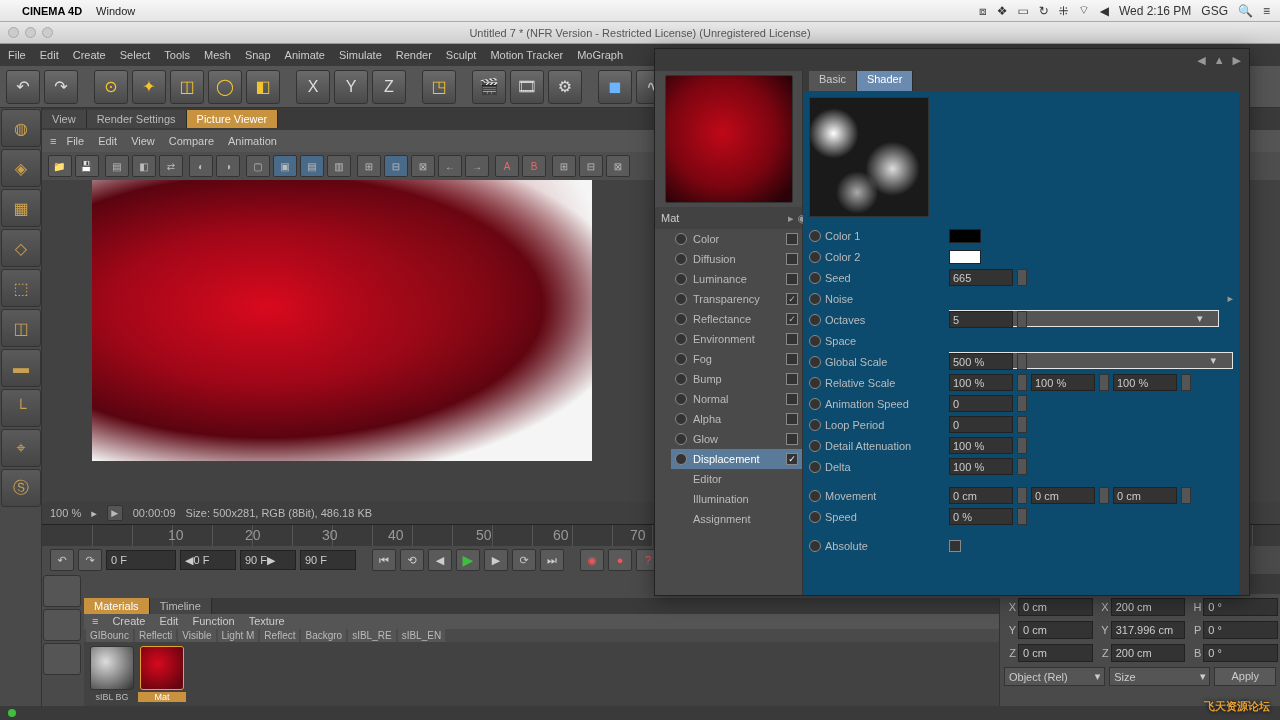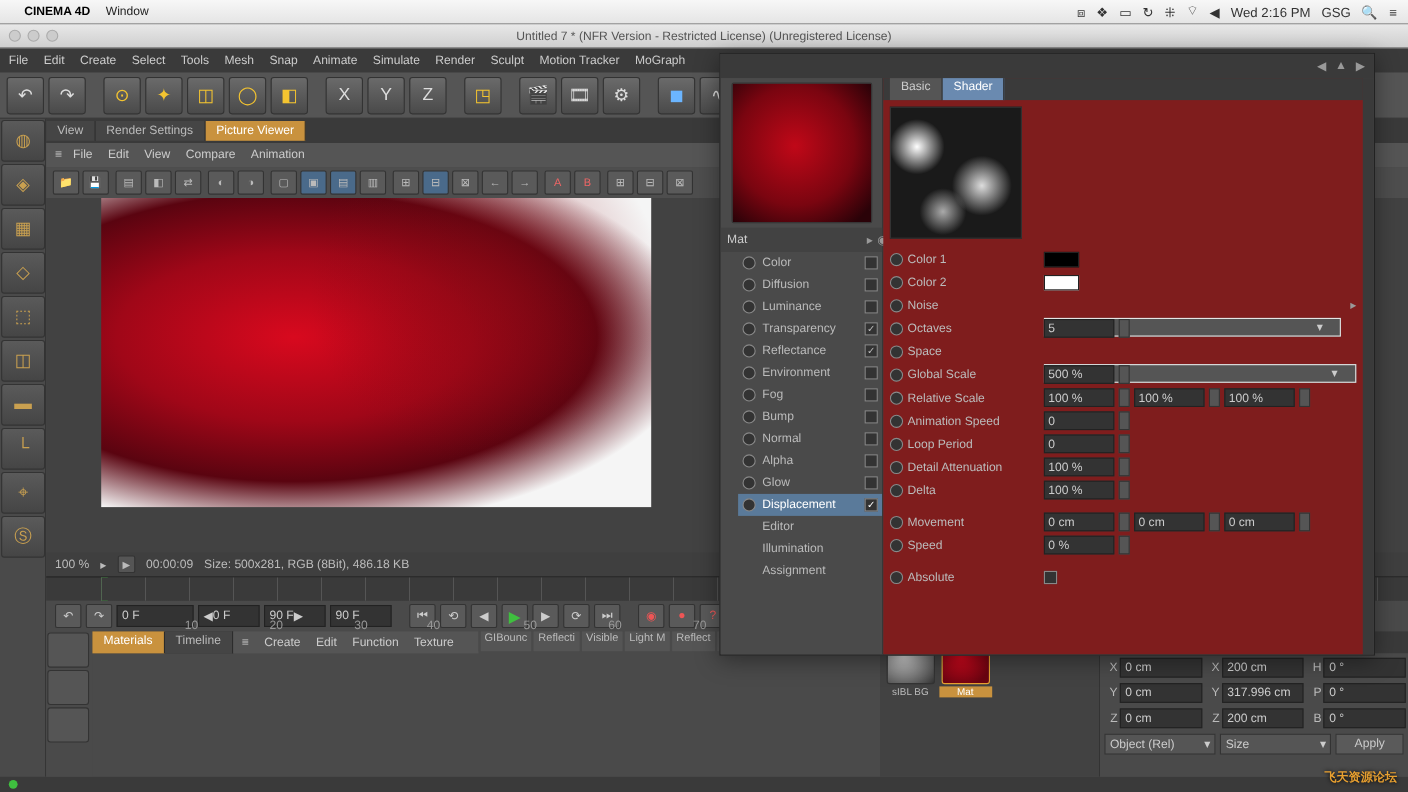--- a/index.html
+++ b/index.html
@@ -50,34 +50,34 @@
 .viewer-toolbar .vt.blue { background:#4a6a8a; }
 .viewer-canvas { flex: 1; background: #424242; display: flex; align-items: flex-start; justify-content: flex-start; padding: 0 0 0 50px; }
 .render-img { width: 500px; height: 281px; background: radial-gradient(ellipse at 35% 45%, #d8091e 0%, #a00718 35%, #5a0410 60%, #f5f5f5 80%); position: relative; }
 .render-img::after { content:""; position:absolute; inset:0; background: radial-gradient(circle at 70% 30%, rgba(140,10,20,0.5) 0%, transparent 40%); }
 .status-line { height: 22px; background: #3f3f3f; display: flex; align-items: center; padding: 0 8px; color: #bbb; gap: 10px; }
 .status-line .play-small { width:16px; height:16px; background:#555; border:1px solid #333; border-radius:2px; display:flex; align-items:center; justify-content:center; font-size:9px; }
 
 
 .timeline { height: 22px; background: #3a3a3a; position: relative; border-top: 1px solid #222; padding-left: 50px; }
 .timeline .ruler { height: 100%; background: repeating-linear-gradient(90deg, #555 0, #555 1px, #3a3a3a 1px, #3a3a3a 40px); position: relative; }
-.timeline .tick { position: absolute; top: 2px; color: #999; font-size: 11px; margin-top: 36px; }
+.timeline .tick { position: absolute; top: 2px; color: #999; font-size: 14px; }
 .timeline .playhead { position:absolute; left:50px; top:0; width:6px; height:100%; background:#3fbf3f; }
 
 .transport { height: 28px; background: #4a4a4a; display: flex; align-items: center; padding: 0 8px; gap: 4px; }
 .transport .frame-box { width: 70px; height: 20px; background: #333; border: 1px solid #222; color: #ccc; padding: 0 4px; display:flex; align-items:center; }
 .transport .tbtn2 { width: 24px; height: 22px; background: #5a5a5a; border: 1px solid #333; border-radius: 2px; display:flex; align-items:center; justify-content:center; color:#ccc; font-size:11px; }
 .transport .tbtn2.play { color:#3fbf3f; font-size:14px; }
 .transport .tbtn2.rec { color:#e55; }
 
 
 .bottom-panels { height: 132px; display: flex; background: #4a4a4a; }
 .left-mini { width: 42px; background: #4a4a4a; display:flex; flex-direction:column; }
 .left-mini .mbtn { width:38px; height:32px; margin:1px; background:#555; border:1px solid #333; border-radius:3px; }
-.materials-panel { flex: 1; display:flex; flex-direction:row; border-right:1px solid #333; }
+.materials-panel { flex: 1; display:flex; flex-direction:column; border-right:1px solid #333;margin-top:24px; }
 .panel-tabs { height: 20px; background: #3a3a3a; display:flex; }
 .panel-tabs .ptab { padding: 2px 10px; color:#bbb; background:#454545; border-right:1px solid #2a2a2a; }
 .panel-tabs .ptab.active { background:#c9923e; color:#fff; }
 .panel-menu { height: 20px; background:#555; display:flex; align-items:center; padding:0 8px; color:#ccc; }
 .panel-menu span { margin-right:14px; }
 .mat-filters { height:18px; background:#4a4a4a; display:flex; padding:0 2px; }
 .mat-filters span { padding:1px 4px; background:#555; margin-right:2px; color:#bbb; font-size:10px; }
 .mat-grid { flex:1; background:#424242; display:flex; padding:4px; gap:2px; align-items:flex-start; }
 .mat-item { width:48px; display:flex; flex-direction:column; align-items:center; }
 .mat-thumb { width:44px; height:44px; border-radius:3px; border:1px solid #333; }
@@ -112,21 +112,21 @@
 .mat-name-row { height:22px; display:flex; align-items:center; padding:0 6px; background:#424242; }
 .mat-name-row input { flex:1; background:transparent; border:none; color:#ccc; }
 .mat-name-row .nav { color:#999; margin-left:4px; }
 .channel-list { flex:1; overflow-y:auto;padding-left:16px; }
 .channel-row { height:20px; display:flex; align-items:center; padding:0 4px; color:#bbb; }
 .channel-row.active { background:#5a7a9a; color:#fff; }
 .channel-row .radio { width:12px; height:12px; border-radius:50%; border:1px solid #888; margin-right:6px; background:#333; }
 .channel-row .chk { width:12px; height:12px; border:1px solid #888; margin-left:auto; background:#333; display:flex; align-items:center; justify-content:center; font-size:9px; }
 .channel-row .dots { flex:1; overflow:hidden; }
 
-.mat-right { flex:1; background:#7f1d1d; display:flex; flex-direction:column; }
+.mat-right { flex:1; background:#0c4a6e; display:flex; flex-direction:column; }
 .shader-tabs { height:20px; background:#3a3a3a; display:flex; padding-left:6px; }
 .shader-tabs .stab { padding:2px 10px; background:#555; color:#ccc; border-right:1px solid #2a2a2a; }
 .shader-tabs .stab.active { background:#6a8ab0; color:#fff; }
 .shader-preview-row { display:flex; padding:6px; }
 .noise-preview { width:120px; height:120px; background: 
   radial-gradient(circle at 20% 30%, #fff 0%, transparent 20%),
   radial-gradient(circle at 70% 60%, #ddd 0%, transparent 25%),
   radial-gradient(circle at 40% 80%, #aaa 0%, transparent 18%),
   #1a1a1a; border:1px solid #333; }
 .props-header { height:20px; background:#3f3f3f; color:#ccc; padding:0 6px; display:flex; align-items:center; font-weight:bold; }
@@ -517,20 +517,26 @@
             <span class="plabel">Color 1</span>
             <div class="swatch" style="background:#000"></div>
           </div>
         <div class="prop-row">
             <span class="radio"></span>
             <span class="plabel">Color 2</span>
             <div class="swatch" style="background:#fff"></div>
           </div>
         <div class="prop-row">
             <span class="radio"></span>
+            <span class="plabel">Seed</span>
+            <div class="pval">665</div>
+            <div class="spin"></div>
+          </div>
+        <div class="prop-row">
+            <span class="radio"></span>
             <span class="plabel">Noise</span>
             <div class="dropdown">
               <span>Luka</span>
               <span>▾</span>
             </div>
             <span style="margin-left:4px;color:#999">▸</span>
           </div>
         <div class="prop-row">
             <span class="radio"></span>
             <span class="plabel">Octaves</span>

